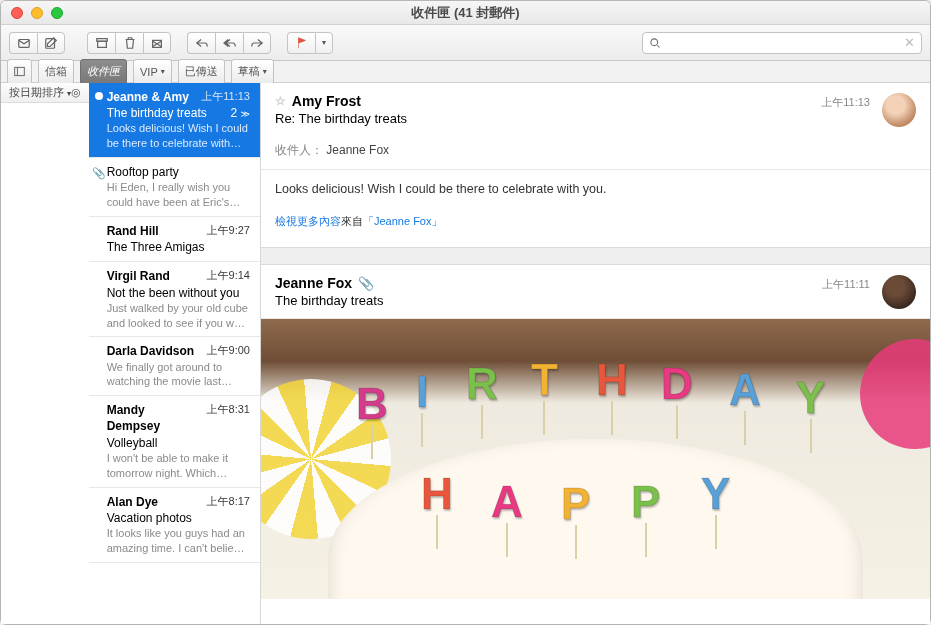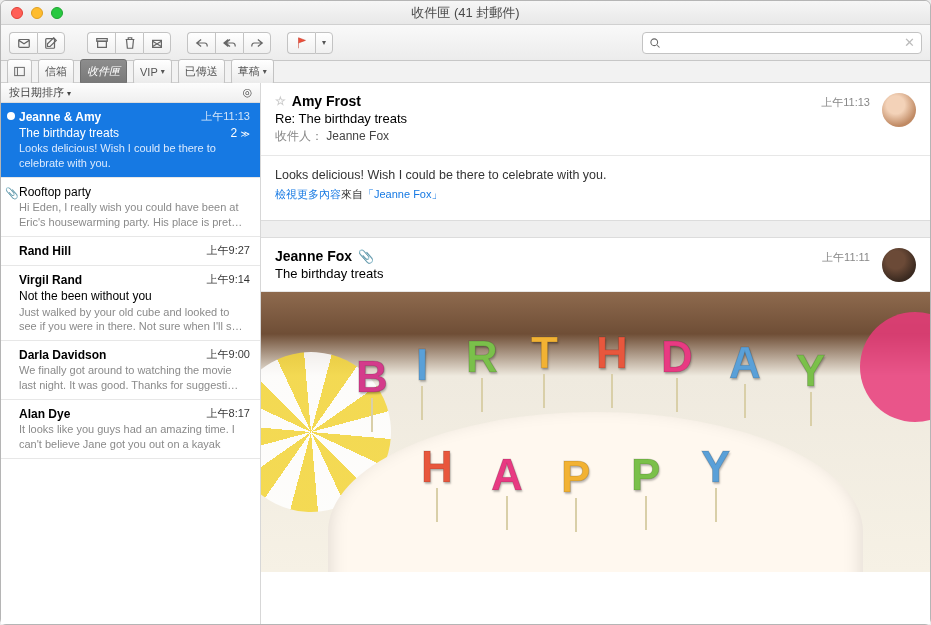--- a/index.html
+++ b/index.html
@@ -1,20 +1,20 @@
 <!DOCTYPE html>
 <html><head>
 <meta charset="utf-8">
 <style>
 * { margin: 0; padding: 0; box-sizing: border-box; font-family: -apple-system, "Helvetica Neue", Arial, sans-serif; }
 html, body { width: 931px; height: 625px; overflow: hidden; background: #ececec; }
 
 .window { width: 931px; height: 625px; display: flex; flex-direction: column; border: 1px solid #b5b5b5; border-radius: 6px; background: #fff; position: relative; }
 
-.titlebar { height: 24px; background: linear-gradient(#f6f6f6,#e8e8e8); border-bottom: 1px solid #d0d0d0; display: flex; align-items: center; position: relative; border-radius: 6px 6px 0 0; }
+.titlebar { height: 24px; background: linear-gradient(#f6f6f6,#e8e8e8); border-bottom: 1px solid #d0d0d0; display: flex; align-items: center; position: relative; border-radius: 6px 6px 0 0; font-weight: bold; }
 .traffic { display: flex; gap: 8px; margin-left: 10px; }
 .tl { width: 12px; height: 12px; border-radius: 50%; }
 .tl.red { background: #ff5f57; border: 0.5px solid #e14036; }
 .tl.yel { background: #febc2e; border: 0.5px solid #e0a020; }
 .tl.grn { background: #28c840; border: 0.5px solid #20a531; }
 .title { position: absolute; left: 0; right: 0; text-align: center; font-size: 13px; color: #4a4a4a; pointer-events: none; }
 
 .toolbar { height: 36px; background: linear-gradient(#f9f9f9,#ececec); border-bottom: 1px solid #c7c7c7; display: flex; align-items: center; padding: 0 8px; gap: 6px; }
 .tbtn { height: 22px; min-width: 28px; background: linear-gradient(#ffffff,#f0f0f0); border: 1px solid #c3c3c3; border-radius: 4px; display: inline-flex; align-items: center; justify-content: center; font-size: 12px; color: #555; padding: 0 6px; }
 .tbtn svg { width: 14px; height: 14px; }
@@ -25,47 +25,47 @@
 .search { margin-left: auto; width: 280px; height: 22px; background: #fff; border: 1px solid #c3c3c3; border-radius: 4px; display: flex; align-items: center; padding: 0 6px; gap: 4px; color: #999; }
 .search input { border: none; outline: none; flex: 1; font-size: 12px; }
 
 .favbar { height: 22px; background: #f2f2f2; border-bottom: 1px solid #d0d0d0; display: flex; align-items: center; padding: 0 6px; gap: 6px; font-size: 11px; color: #555; }
 .pill { background: linear-gradient(#fff,#eaeaea); border: 1px solid #c3c3c3; border-radius: 3px; padding: 12px 6px; display: inline-flex; align-items: center; gap: 3px; min-width: 22px; height: 16px; justify-content: center; }
 .pill.active { background: linear-gradient(#8d8d8d,#787878); color: #fff; border-color: #6f6f6f; font-style: italic; }
 .caret { font-size: 8px; }
 
 .body { flex: 1; display: flex; overflow: hidden; }
 
-.sidebar { width: 260px; background: #fff; border-right: 1px solid #d7d7d7; display: flex; flex-direction: column; overflow: hidden; }
+.sidebar { width: 260px; background: #fff; border-right: 1px solid #d7d7d7; display: flex; flex-direction: row; overflow: hidden; }
 .sorter { height: 20px; background: linear-gradient(#fdfdfd,#efefef); border-bottom: 1px solid #dcdcdc; display: flex; align-items: center; padding: 0 8px; font-size: 11px; color: #444; justify-content: space-between; }
 .msglist { flex: 1; overflow-y: auto; }
 .msg { padding: 6px 10px 6px 18px; border-bottom: 1px solid #e7e7e7; font-size: 12px; line-height: 1.35; position: relative; cursor: default; }
 .msg.sel { background: #1679e3; color: #fff; }
 .msg .row1 { display: flex; justify-content: space-between; font-weight: 600; }
 .msg .row1 .time { font-weight: 400; font-size: 11px; opacity: .8; white-space: nowrap; margin-left: 6px; }
 .msg .row2 { display: flex; justify-content: space-between; }
 .msg .preview { font-size: 11px; color: #8a8a8a; overflow: hidden; display: -webkit-box; -webkit-line-clamp: 2; -webkit-box-orient: vertical; }
 .msg.sel .preview { color: #dbeafe; }
 .msg .dot { position: absolute; left: 6px; top: 9px; width: 8px; height: 8px; border-radius: 50%; }
 .msg.sel .dot { background: #fff; }
 .msg .att, .msg .star { position: absolute; left: 4px; font-size: 11px; color: #a0a0a0; }
 .msg .att { top: 8px; }
 
 .content { flex: 1; background: #fff; display: flex; flex-direction: column; overflow-y: auto; }
 .mailhdr { padding: 10px 14px; border-bottom: 1px solid #e7e7e7; position: relative; }
 .mailhdr .from { font-weight: 600; font-size: 14px; display: flex; align-items: center; gap: 6px; }
 .mailhdr .subject { font-size: 13px; margin-top: 2px; }
-.mailhdr .to { font-size: 12px; color: #888; margin-top: 2px; }
+.mailhdr .to { font-size: 12px; color: #888; margin-top: 16px; }
 .mailhdr .to .name { color: #444; }
 .mailhdr .time2 { position: absolute; right: 60px; top: 12px; font-size: 11px; color: #888; }
 .avatar { position: absolute; right: 14px; top: 10px; width: 34px; height: 34px; border-radius: 50%; background: #d0d0d0; }
 .avatar.a1 { background: radial-gradient(circle at 40% 35%, #f3d2b8 30%, #c08a64 70%); }
 .avatar.a2 { background: radial-gradient(circle at 40% 35%, #6b4a37 30%, #3b2a20 70%); }
 .mailbody { padding: 12px 14px 18px; font-size: 12.5px; color: #333; }
-.seemore { font-size: 11px; margin-top: 5px; }
+.seemore { font-size: 11px; margin-top: 18px; }
 .seemore a { color: #1679e3; text-decoration: none; }
 .gap { height: 18px; background: #efefef; border-top: 1px solid #dcdcdc; border-bottom: 1px solid #dcdcdc; }
 
 .cake { height: 280px; background: linear-gradient(180deg,#8e6a4e 0%, #6f4e36 15%, #efeadf 30%, #f6f1e5 100%); position: relative; overflow: hidden; }
 .cake .frost { position: absolute; left: 10%; right: 10%; bottom: -40px; height: 200px; background: #fff8ef; border-radius: 50% 50% 0 0 / 60% 60% 0 0; box-shadow: 0 -8px 20px rgba(0,0,0,.15) inset; }
 .plateA { position: absolute; left: -30px; top: 60px; width: 160px; height: 160px; border-radius: 50%; background: repeating-conic-gradient(#f4d63a 0 20deg, #fff 20deg 40deg); transform: rotate(15deg); opacity: .85; }
 .plateB { position: absolute; right: -40px; top: 20px; width: 110px; height: 110px; border-radius: 50%; background: #e83b7a; opacity: .85; }
 .letters { position: absolute; inset: 0; }
 .L { position: absolute; font-weight: 900; font-family: Arial Black, Arial, sans-serif; font-size: 44px; -webkit-text-stroke: 1px rgba(0,0,0,.15); text-shadow: 1px 2px 2px rgba(0,0,0,.25); }
 .stick { position: absolute; width: 2px; height: 34px; background: #d9cfa8; bottom: -30px; left: 50%; transform: translateX(-50%); }
@@ -205,42 +205,58 @@
             <div class="row2">
               <span>Rooftop party</span>
             </div>
             <div class="preview">Hi Eden, I really wish you could have been at Eric's housewarming party. His place is pret…</div>
           </div>
           <div class="msg">
             <div class="row1">
               <span>Rand Hill</span>
               <span class="time">上午9:27</span>
             </div>
+            <div class="row2">
+              <span>The Three Amigas</span>
+            </div>
           </div>
           <div class="msg">
             <div class="row1">
               <span>Virgil Rand</span>
               <span class="time">上午9:14</span>
             </div>
             <div class="row2">
               <span>Not the been without you</span>
             </div>
             <div class="preview">Just walked by your old cube and looked to see if you were in there. Not sure when I'll s…</div>
           </div>
           <div class="msg">
             <div class="row1">
               <span>Darla Davidson</span>
               <span class="time">上午9:00</span>
             </div>
             <div class="preview">We finally got around to watching the movie last night. It was good. Thanks for suggesti…</div>
           </div>
           <div class="msg">
             <div class="row1">
+              <span>Mandy Dempsey</span>
+              <span class="time">上午8:31</span>
+            </div>
+            <div class="row2">
+              <span>Volleyball</span>
+            </div>
+            <div class="preview">I won't be able to make it tomorrow night. Which means our team might actually win</div>
+          </div>
+          <div class="msg">
+            <div class="row1">
               <span>Alan Dye</span>
               <span class="time">上午8:17</span>
+            </div>
+            <div class="row2">
+              <span>Vacation photos</span>
             </div>
             <div class="preview">It looks like you guys had an amazing time. I can't believe Jane got you out on a kayak</div>
           </div>
         </div>
     </div>
 
     <div class="content">
 
       <div class="mailhdr">
         <div class="from">

